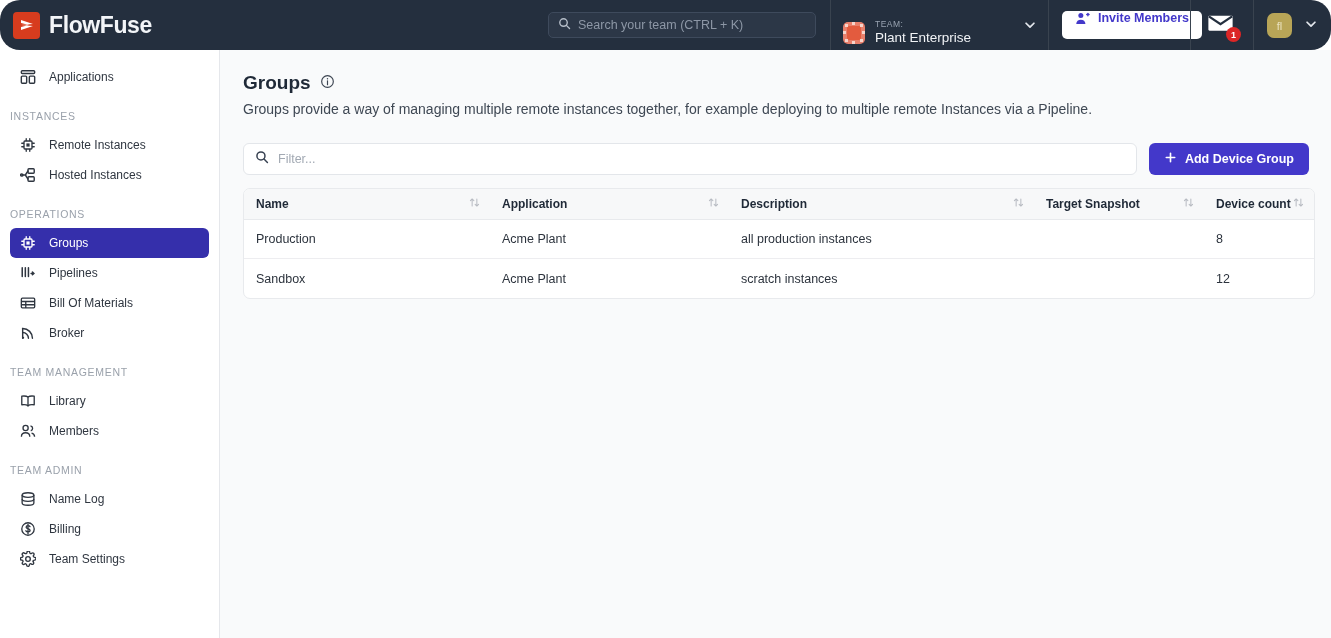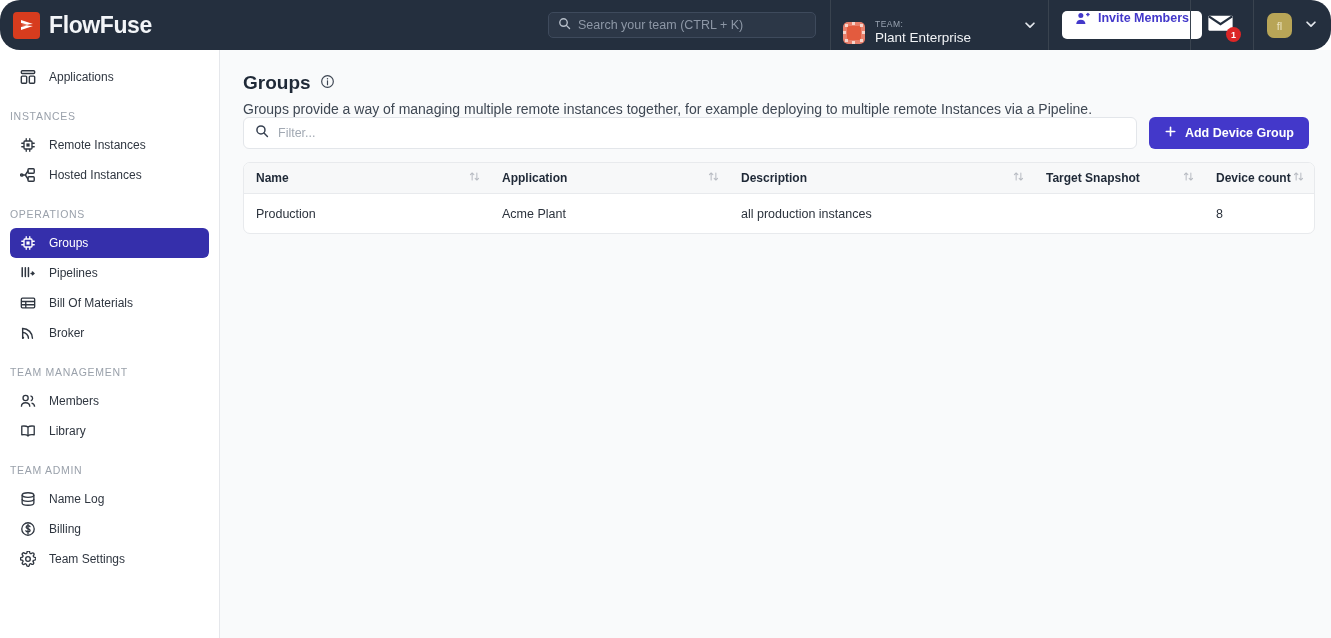--- a/index.html
+++ b/index.html
@@ -129,20 +129,21 @@
     flex: 1; background: #f9fafb;
     padding: 22px 22px 0 23px;
     overflow: hidden;
   }
   .page-title-row { display: flex; align-items: center; gap: 9px; }
   .page-title { font-size: 19px; font-weight: 700; color: #1f2937; }
   .page-desc { color: #3f4854; font-size: 14px; margin-top: 7px; }
 
   .toolbar {
     display: flex; align-items: center; gap: 12px;
+    margin-top: 26px;
   }
   .filter-input {
     flex: 1; height: 32px; background: #fff;
     border: 1px solid #e3e6ea; border-radius: 6px;
     display: flex; align-items: center; gap: 9px; padding: 0 11px;
   }
   .filter-input .ph { color: #a2a9b3; font-size: 12.5px; }
   .add-btn {
     height: 32px; background: #4338ca; color: #fff;
     border: none; border-radius: 6px; cursor: pointer;
@@ -346,37 +347,37 @@
             <circle cx="3.6" cy="14.4" r="1.1" fill="currentColor" stroke="none"></circle>
           </svg>
       </span>
       <span>Broker</span>
     </div>
 
     <div class="nav-group">TEAM MANAGEMENT</div>
 
     <div class="nav-item">
       <span class="ic">
+        <svg width="16" height="16" viewBox="0 0 18 18" fill="none" stroke="currentColor" stroke-width="1.5" stroke-linejoin="round">
+            <path d="M9 4.6C7.4 3.4 5 3.2 2 3.6v9.6c3-.4 5.4-.2 7 1 1.6-1.2 4-1.4 7-1V3.6c-3-.4-5.4-.2-7 1z"></path>
+            <path d="M9 4.6v10.6"></path>
+          </svg>
+      </span>
+      <span>Library</span>
+    </div>
+
+    <div class="nav-item">
+      <span class="ic">
         <svg width="16" height="16" viewBox="0 0 18 18" fill="none" stroke="currentColor" stroke-width="1.5">
             <circle cx="6.3" cy="5.6" r="2.9"></circle>
             <path d="M1.6 15.4c0-2.7 2.1-4.4 4.7-4.4s4.7 1.7 4.7 4.4"></path>
             <path d="M11.8 3.2c1.4.3 2.4 1.4 2.4 2.8 0 1.3-.9 2.4-2.1 2.7M13 11.4c2 .4 3.4 1.9 3.4 4"></path>
           </svg>
       </span>
       <span>Members</span>
-    </div>
-
-    <div class="nav-item">
-      <span class="ic">
-        <svg width="16" height="16" viewBox="0 0 18 18" fill="none" stroke="currentColor" stroke-width="1.5" stroke-linejoin="round">
-            <path d="M9 4.6C7.4 3.4 5 3.2 2 3.6v9.6c3-.4 5.4-.2 7 1 1.6-1.2 4-1.4 7-1V3.6c-3-.4-5.4-.2-7 1z"></path>
-            <path d="M9 4.6v10.6"></path>
-          </svg>
-      </span>
-      <span>Library</span>
     </div>
 
     <div class="nav-group">TEAM ADMIN</div>
 
     <div class="nav-item">
       <span class="ic">
         <svg width="16" height="16" viewBox="0 0 18 18" fill="none" stroke="currentColor" stroke-width="1.5">
             <ellipse cx="9" cy="4.6" rx="6.6" ry="2.6"></ellipse>
             <path d="M2.4 4.6v8.8c0 1.4 3 2.6 6.6 2.6s6.6-1.2 6.6-2.6V4.6"></path>
             <path d="M2.4 9c0 1.4 3 2.6 6.6 2.6S15.6 10.4 15.6 9"></path>
@@ -480,16 +481,23 @@
         </tr>
       </thead>
       <tbody>
         <tr>
           <td>Production</td>
           <td>Acme Plant</td>
           <td>all production instances</td>
           <td></td>
           <td>8</td>
         </tr>
+        <tr>
+          <td>Sandbox</td>
+          <td>Acme Plant</td>
+          <td>scratch instances</td>
+          <td></td>
+          <td>12</td>
+        </tr>
       </tbody>
     </table>
   </div>
 </div>
 
 </body></html>

